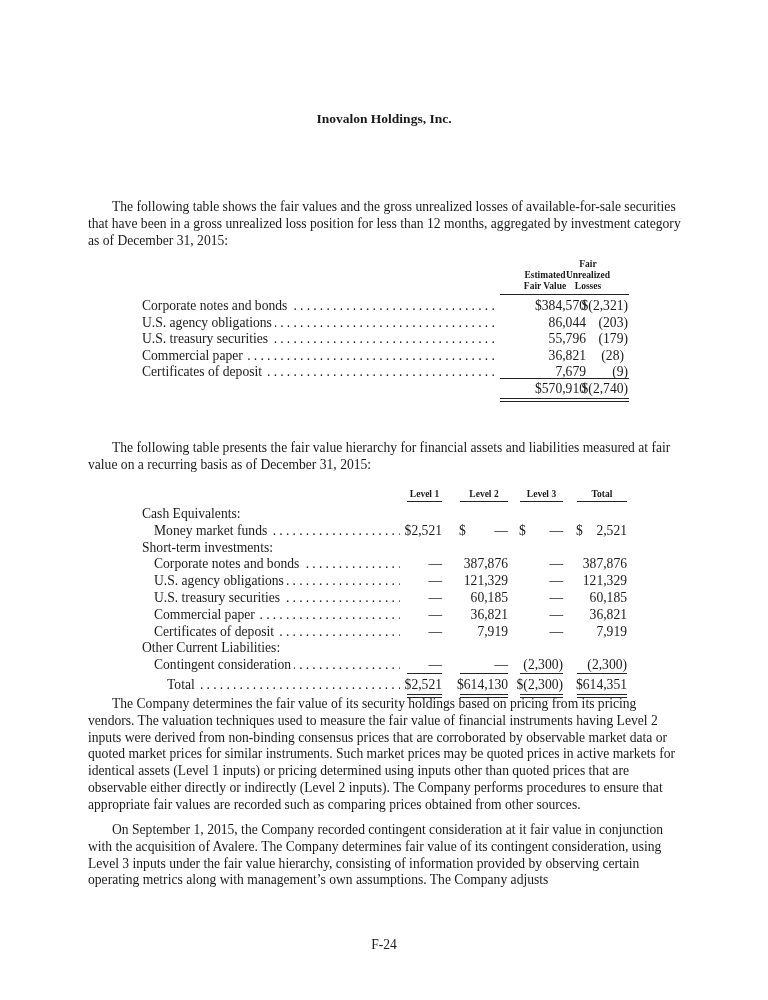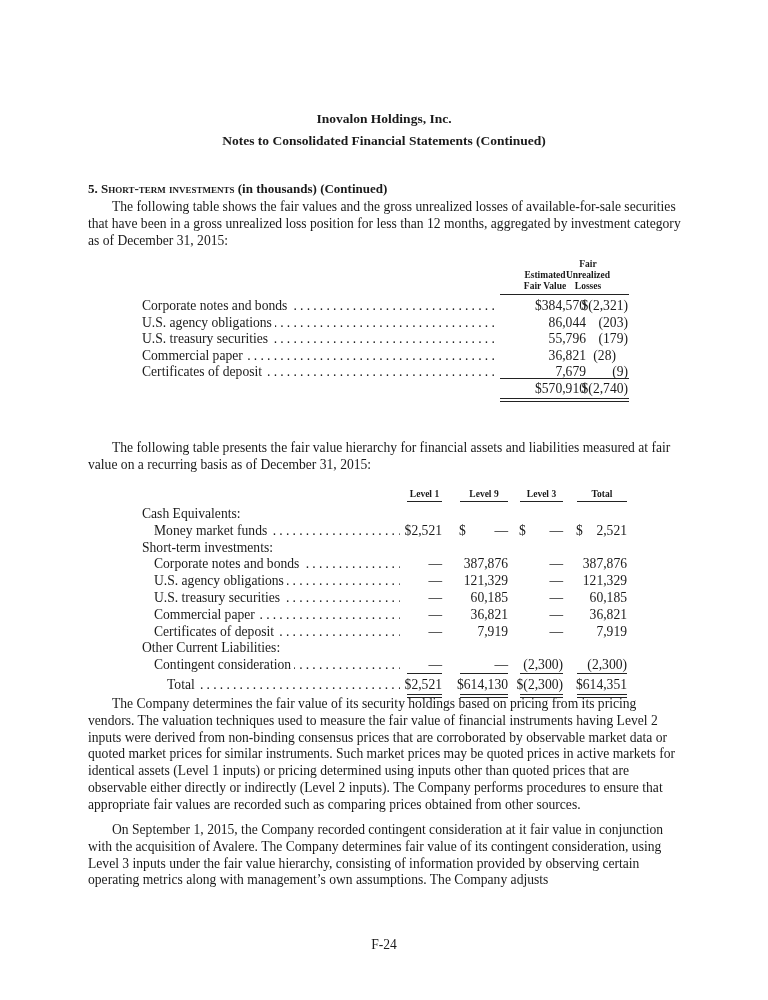--- a/index.html
+++ b/index.html
@@ -26,27 +26,21 @@
     .num { position: absolute; text-align: right; white-space: nowrap; }
     .dollar { position: absolute; white-space: nowrap; }
     .footer { position: absolute; top: 905px; left: 0; width: 768px; text-align: center; font-size: 13.6px; }
   </style>
 </head>
 <body>
 
 <div class="page">
 
   <div class="hdr hdr1">Inovalon Holdings, Inc.</div>
-  <div class="hdr hdr2">Notes to Consolidated Financial Statements (Continued)</div>
 
-  <div class="sec-title" style="top:149px;">
-    <span>5.</span>
-    <span class="sc">Short-term investments</span>
-    <span>(in thousands) (Continued)</span>
-  </div>
   <p class="para" style="top:167px;"><span class="indent"></span><span>The following table shows the fair values and the gross unrealized losses of available-for-sale securities that have been in a gross unrealized loss position for less than 12 months, aggregated by investment category as of December 31, 2015:</span></p>
 
   <div id="t1">
       <div class="colhead" style="left:500px;width:90px;top:238px;">
         <div>Estimated</div>
         <div>Fair Value</div>
       </div>
       <div class="colhead" style="left:546px;width:84px;top:227px;">
         <div>Fair</div>
         <div>Unrealized</div>
@@ -69,21 +63,21 @@
       <div class="row" style="top:298.2px;">
         <div class="dots" style="left:142px;width:356px;text-align:right;">................................................</div>
         <div class="lbl" style="left:142px;max-width:356px;"><span class="t">U.S. treasury securities</span></div>
         <div class="num" style="right:182px;text-align:right;">55,796</div>
         <div class="num" style="right:140px;">(179)</div>
       </div>
       <div class="row" style="top:314.8px;">
         <div class="dots" style="left:142px;width:356px;text-align:right;">................................................</div>
         <div class="lbl" style="left:142px;max-width:356px;"><span class="t">Commercial paper</span></div>
         <div class="num" style="right:182px;">36,821</div>
-        <div class="num" style="right:152px;">(28)</div>
+        <div class="num" style="right:144px;">(28)</div>
       </div>
       <div class="row" style="top:331.4px;">
         <div class="dots" style="left:142px;width:356px;text-align:right;">................................................</div>
         <div class="lbl" style="left:142px;max-width:356px;"><span class="t">Certificates of deposit</span></div>
         <div class="num" style="right:182px;">7,679</div>
         <div class="num" style="right:140px;">(9)</div>
       </div>
       <div class="uline" style="left:500px;width:88px;top:346px;"></div>
       <div class="uline" style="left:546px;width:83px;top:346px;"></div>
       <div class="row" style="top:348px;">
@@ -92,21 +86,21 @@
       </div>
       <div class="dline" style="left:500px;width:88px;top:366px;"></div>
       <div class="dline" style="left:546px;width:83px;top:366px;"></div>
     </div>
 
   <p class="para" style="top:408px;"><span class="indent"></span><span>The following table presents the fair value hierarchy for financial assets and liabilities measured at fair value on a recurring basis as of December 31, 2015:</span></p>
 
   <div id="t2">
       <div class="colhead" style="left:407px;width:35px;top:457px;">Level 1</div>
       <div class="uline" style="left:407px;width:35px;top:469px;"></div>
-      <div class="colhead" style="left:460px;width:48px;top:457px;">Level 9</div>
+      <div class="colhead" style="left:460px;width:48px;top:457px;">Level 2</div>
       <div class="uline" style="left:460px;width:48px;top:469px;"></div>
       <div class="colhead" style="left:520px;width:43px;top:457px;">Level 3</div>
       <div class="uline" style="left:520px;width:43px;top:469px;"></div>
       <div class="colhead" style="left:577px;width:50px;top:457px;">Total</div>
       <div class="uline" style="left:577px;width:50px;top:469px;"></div>
       <div class="row" style="top:473px;">
         <div class="lbl" style="left:142px;">Cash Equivalents:</div>
       </div>
       <div class="row" style="top:489.8px;">
         <div class="dots" style="left:154px;width:246px;text-align:right;">................................................</div>

